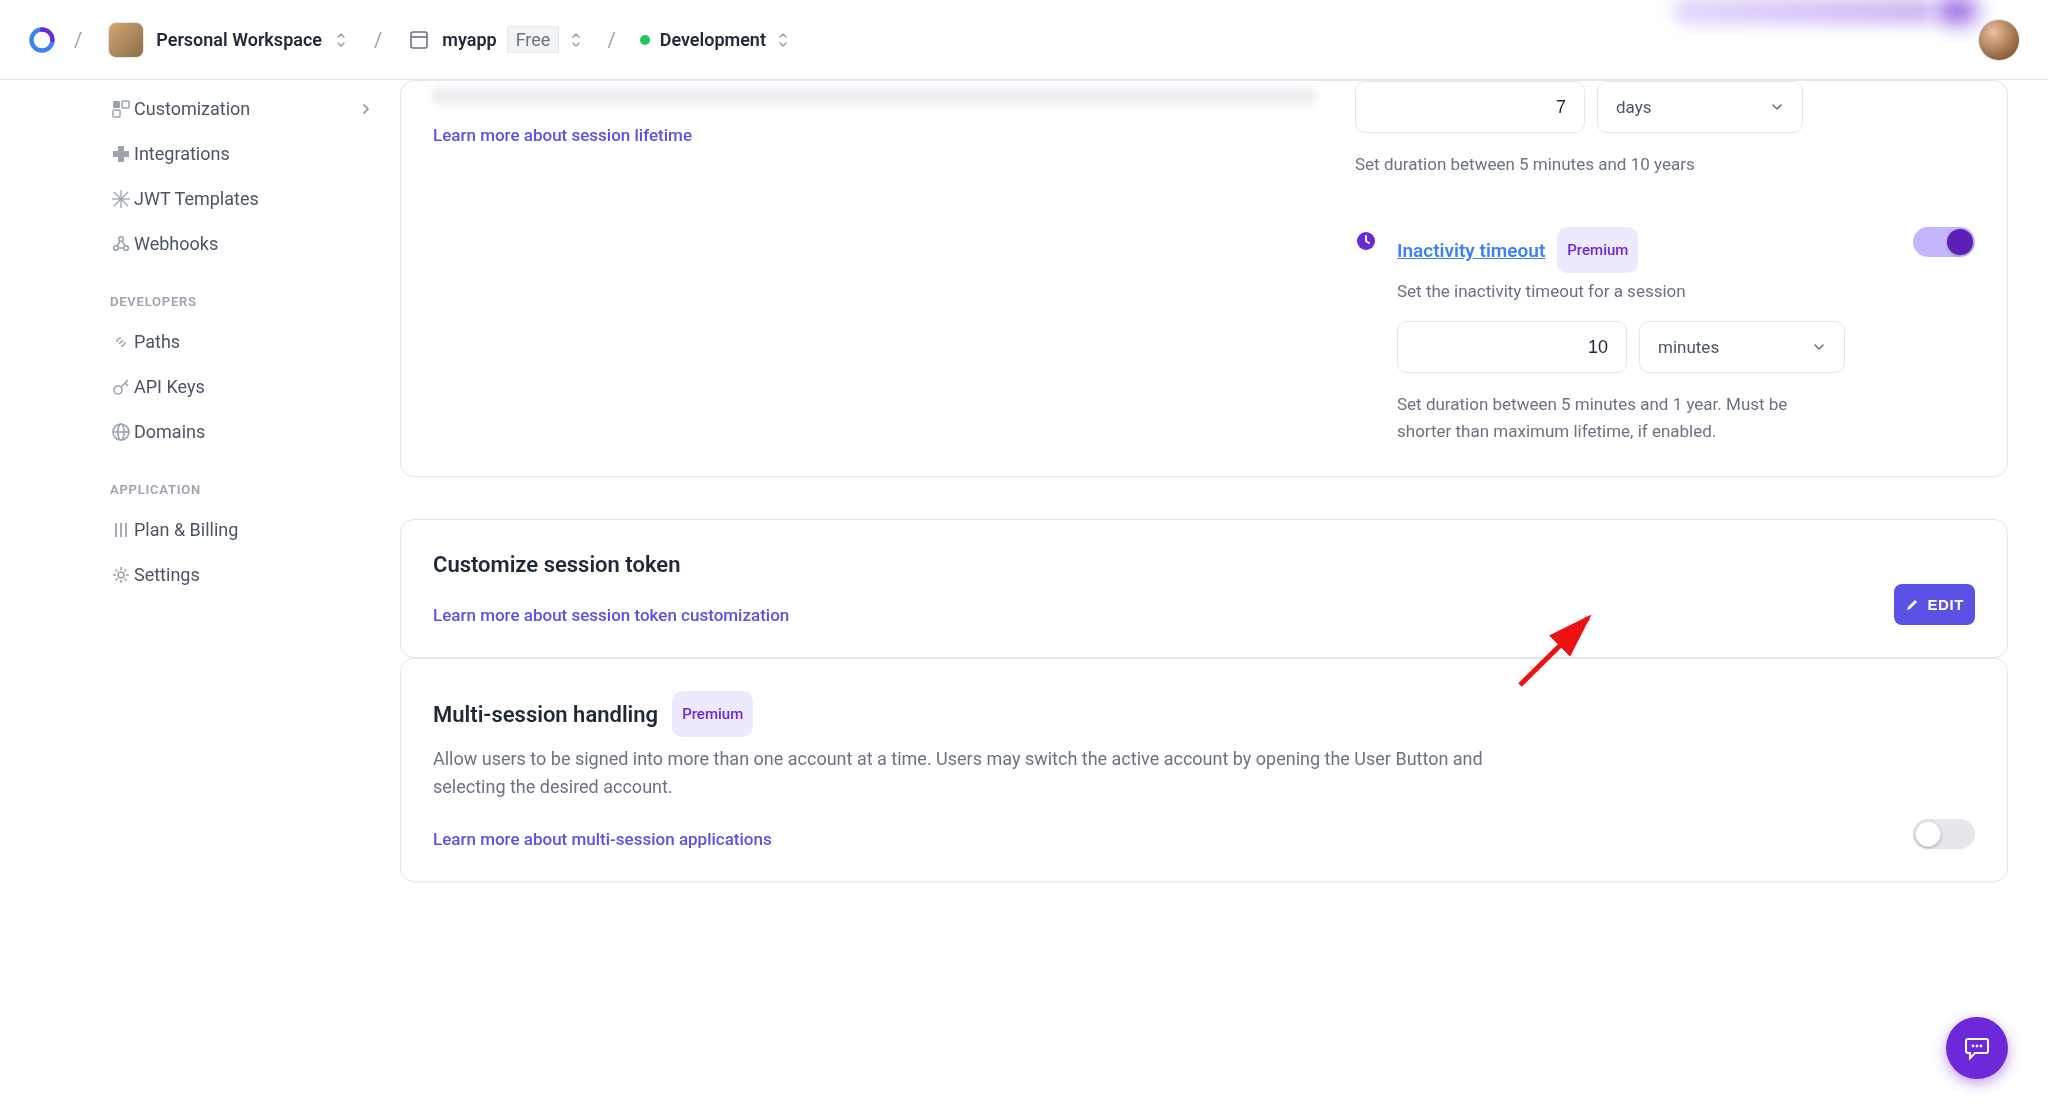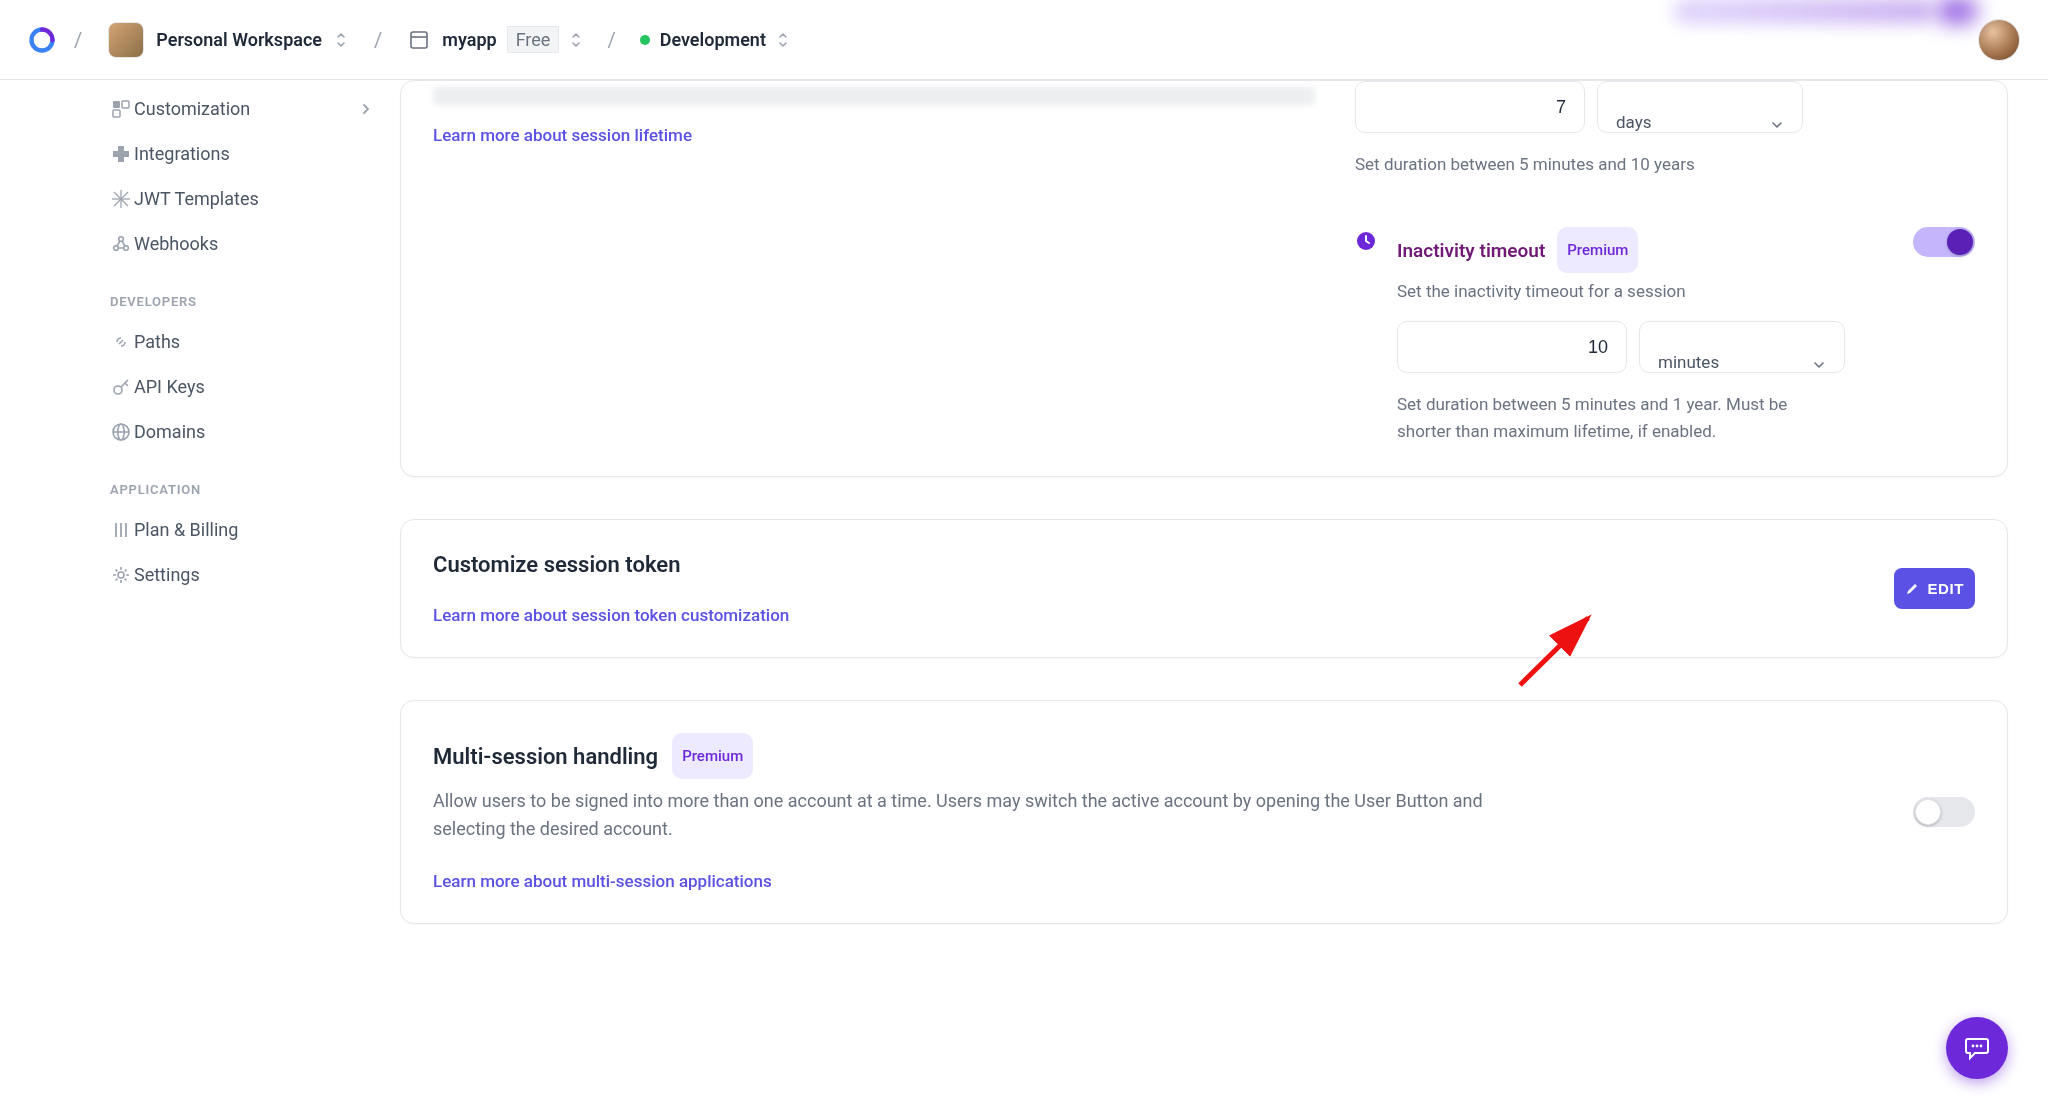--- a/index.html
+++ b/index.html
@@ -190,21 +190,21 @@
   background: #fff;
 }
 .unit-select {
   width: 206px; height: 52px;
   border: 1px solid #e5e7eb;
   border-radius: 10px;
   padding: 0 18px;
   font-size: 17px;
   color: #4b5563;
   display: flex;
-  align-items: flex-end;
+  align-items: center;
   justify-content: space-between;
   background: #fff;
 }
 .helper-text {
   font-size: 17px;
   color: #6b7280;
   margin-top: 18px;
   line-height: 1.55;
 }
 .section-row {
@@ -219,21 +219,22 @@
   flex-shrink: 0;
   margin-top: 3px;
 }
 .section-body { flex: 1; }
 .section-header {
   display: flex; align-items: center; gap: 12px;
 }
 .section-title {
   font-size: 19px;
   font-weight: 600;
-  color: #701a75;
+  color: #3b82f6;
+  text-decoration: underline;
 }
 .premium-badge {
   background: #ede9fe;
   color: #6d28d9;
   font-size: 15px;
   font-weight: 500;
   padding: 14px 10px;
   border-radius: 10px;
 }
 .section-desc {
@@ -256,23 +257,22 @@
   position: absolute;
   top: 2px;
   box-shadow: 0 1px 3px rgba(0,0,0,.25);
 }
 .toggle.on .toggle-knob { right: 2px; background: #5b21b6; }
 .toggle.off .toggle-knob { left: 2px; background: #fff; border: 1px solid #e5e7eb; }
 
 
 .card-simple {
   padding: 32px;
-  margin-bottom: 42px;
-  display: flex;
-  align-items: center;
+  display: flex;
+  align-items: flex-end;
   gap: 24px;
 }
 .card-simple-body { flex: 1; }
 .card-title {
   font-size: 22px;
   font-weight: 600;
   color: #1f2937;
 }
 .card-desc {
   font-size: 18px;

